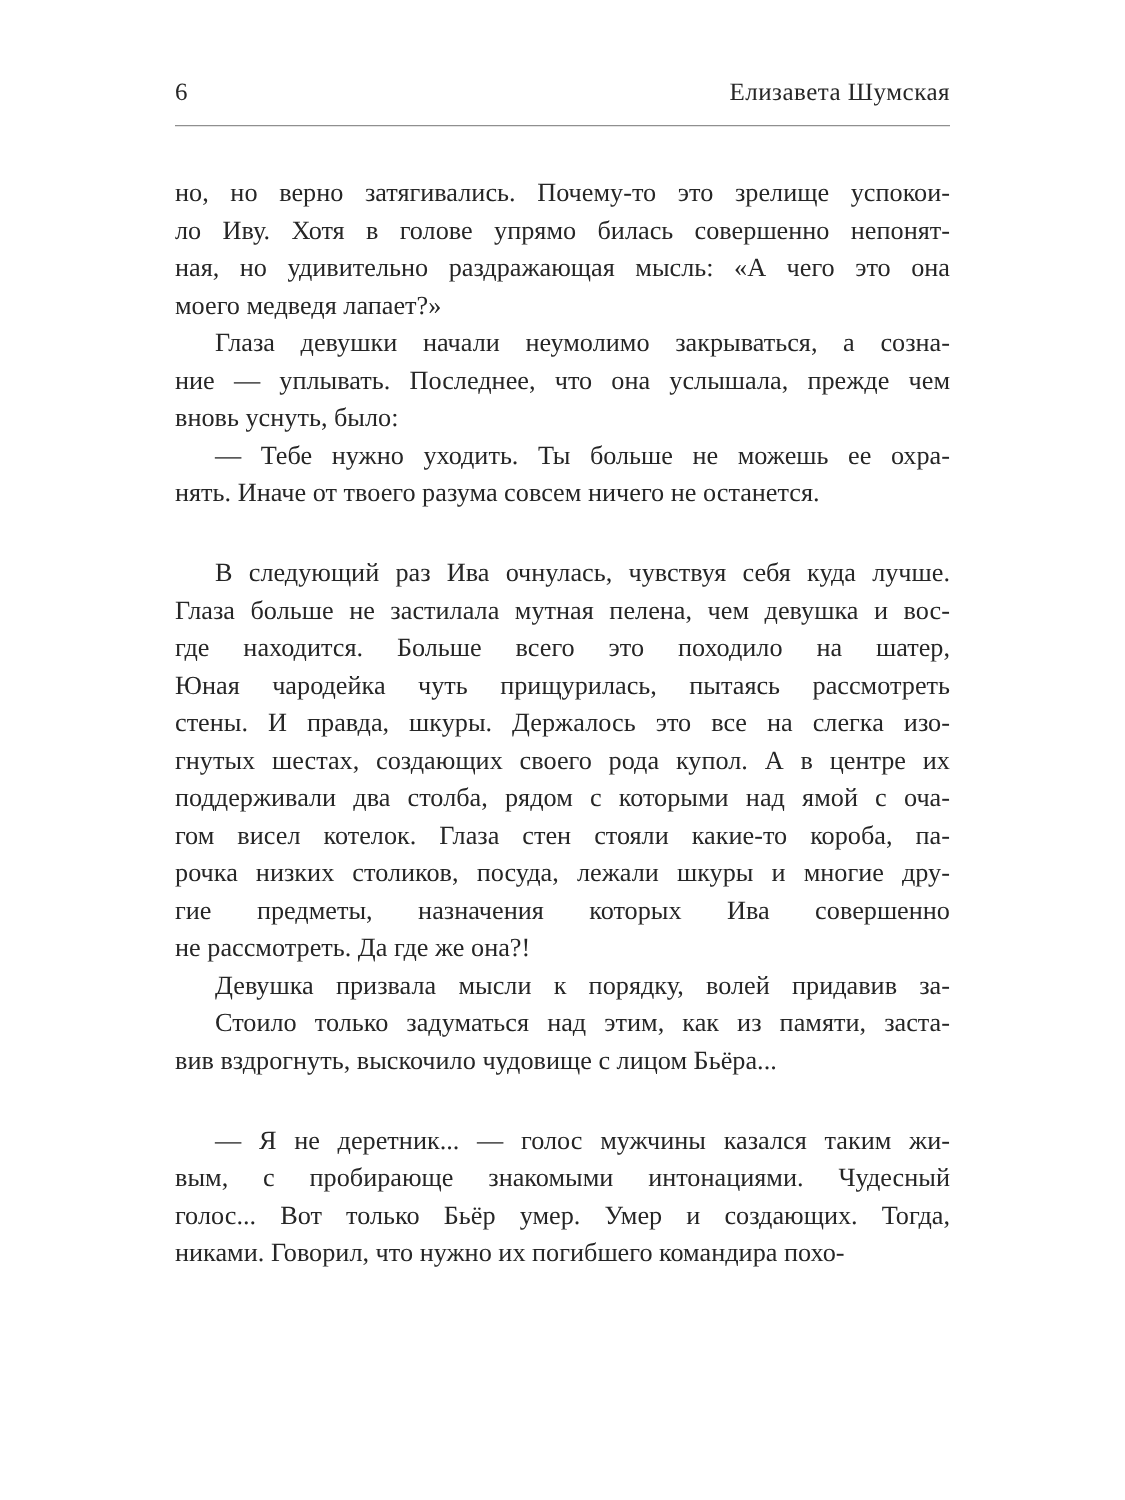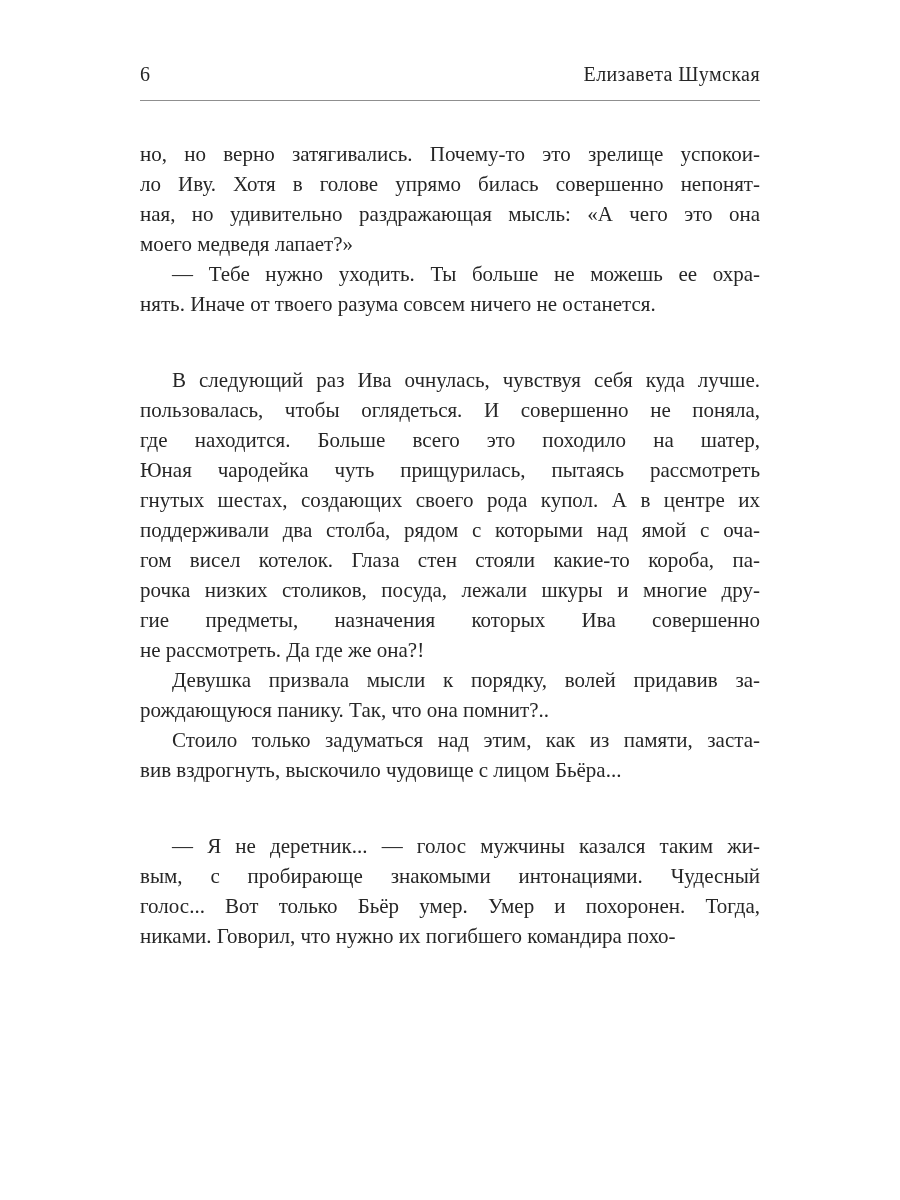--- a/index.html
+++ b/index.html
@@ -40,21 +40,21 @@
     top: 139px;
     left: 140px;
     width: 620px;
     font-size: 21px;
     line-height: 30px;
   }
   .paragraph {
     margin: 0;
   }
   .paragraph.section-break {
-    margin-top: 46px;
+    margin-top: 34px;
   }
   .line {
     text-align: justify;
     text-align-last: justify;
   }
   .line.last {
     text-align: right;
     text-align-last: left;
   }
   .line.indent {
@@ -71,43 +71,48 @@
   </div>
   <div class="header-rule"></div>
   <div class="page-body">
       <div class="paragraph">
         <div class="line">но, но верно затягивались. Почему-то это зрелище успокои-</div>
         <div class="line">ло Иву. Хотя в голове упрямо билась совершенно непонят-</div>
         <div class="line">ная, но удивительно раздражающая мысль: «А чего это она</div>
         <div class="line last">моего медведя лапает?»</div>
       </div>
       <div class="paragraph">
+        <div class="line indent">Глаза девушки начали неумолимо закрываться, а созна-</div>
+        <div class="line">ние — уплывать. Последнее, что она услышала, прежде чем</div>
+        <div class="line last">вновь уснуть, было:</div>
+      </div>
+      <div class="paragraph">
         <div class="line indent">— Тебе нужно уходить. Ты больше не можешь ее охра-</div>
         <div class="line last">нять. Иначе от твоего разума совсем ничего не останется.</div>
       </div>
       <div class="paragraph section-break">
         <div class="line indent">В следующий раз Ива очнулась, чувствуя себя куда лучше.</div>
-        <div class="line">пользовалась, чтобы оглядеться. И совершенно не поняла,</div>
+        <div class="line">Глаза больше не застилала мутная пелена, чем девушка и вос-</div>
         <div class="line">где находится. Больше всего это походило на шатер,</div>
         <div class="line">Юная чародейка чуть прищурилась, пытаясь рассмотреть</div>
+        <div class="line">стены. И правда, шкуры. Держалось это все на слегка изо-</div>
         <div class="line">гнутых шестах, создающих своего рода купол. А в центре их</div>
         <div class="line">поддерживали два столба, рядом с которыми над ямой с оча-</div>
         <div class="line">гом висел котелок. Глаза стен стояли какие-то короба, па-</div>
         <div class="line">рочка низких столиков, посуда, лежали шкуры и многие дру-</div>
         <div class="line">гие предметы, назначения которых Ива совершенно</div>
         <div class="line last">не рассмотреть. Да где же она?!</div>
       </div>
       <div class="paragraph">
         <div class="line indent">Девушка призвала мысли к порядку, волей придавив за-</div>
-        <div class="line last">рождающуюся панику. Так, что она помнит?..</div>
       </div>
       <div class="paragraph">
         <div class="line indent">Стоило только задуматься над этим, как из памяти, заста-</div>
         <div class="line last">вив вздрогнуть, выскочило чудовище с лицом Бьёра...</div>
       </div>
       <div class="paragraph section-break">
         <div class="line indent">— Я не деретник... — голос мужчины казался таким жи-</div>
         <div class="line">вым, с пробирающе знакомыми интонациями. Чудесный</div>
-        <div class="line">голос... Вот только Бьёр умер. Умер и похоронен. Тогда,</div>
+        <div class="line">голос... Вот только Бьёр умер. Умер и создающих. Тогда,</div>
         <div class="line last">никами. Говорил, что нужно их погибшего командира похо-</div>
       </div>
     </div>
 </div>
 
 </body></html>

